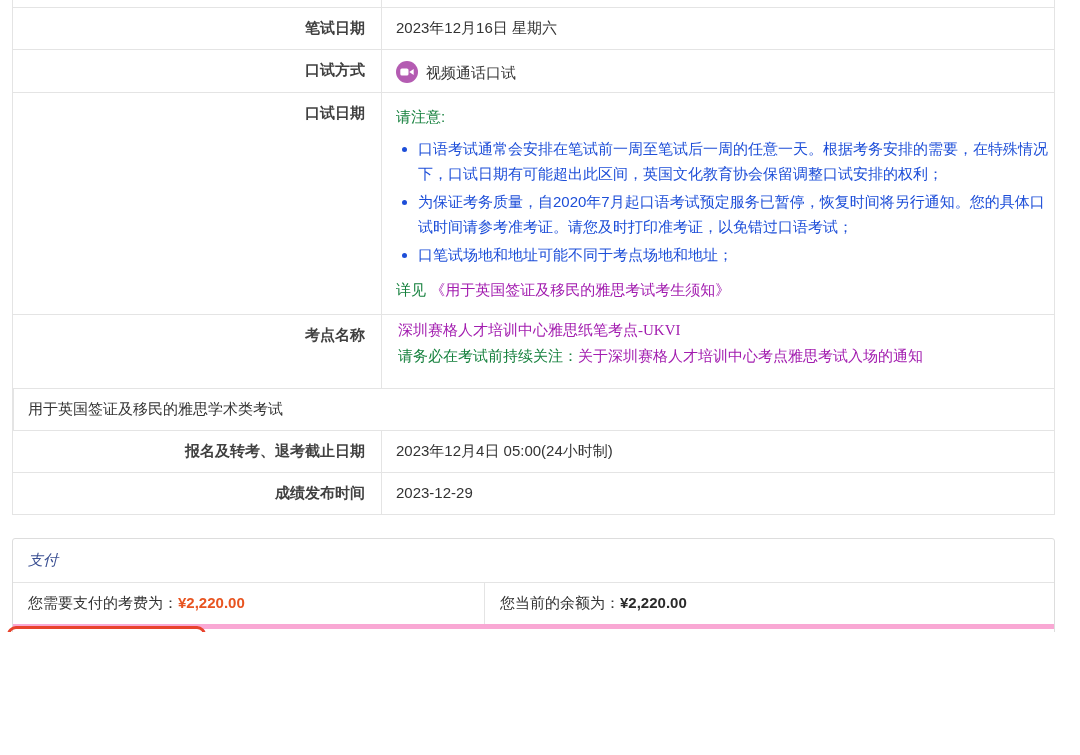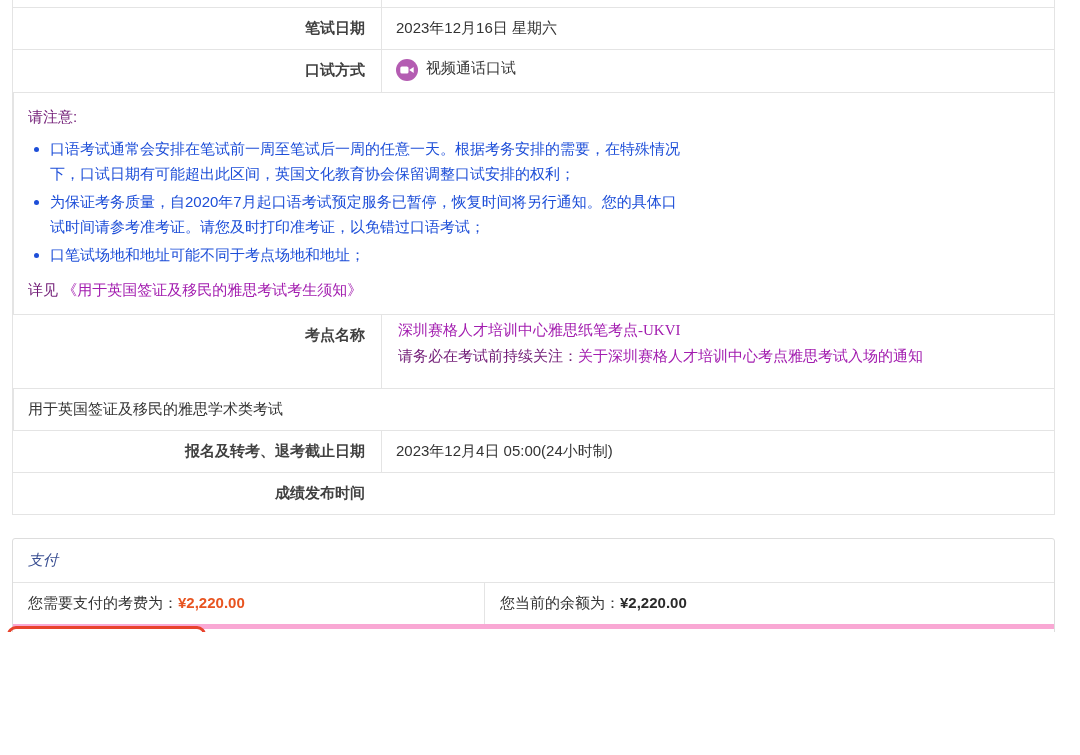--- a/index.html
+++ b/index.html
@@ -8,28 +8,28 @@
   .page { position:relative; width:1080px; height:632px; background:#fff; overflow:hidden; }
 
   
   .exam-table { margin:0 25px 0 12px; border-left:1px solid #e4e4e4; border-right:1px solid #e4e4e4; border-bottom:1px solid #e4e4e4; font-size:15px; }
   .t-row { display:flex; border-top:1px solid #e4e4e4; }
   .t-row.sliver { height:7px; border-top:none; }
   .t-label { width:368px; flex:0 0 368px; text-align:right; padding:11px 16px 11px 0; font-weight:bold; color:#404040; }
   .t-value { flex:1; border-left:1px solid #e4e4e4; padding:11px 14px; color:#333; }
   .row-written  { min-height:38px; }
   .row-speakfmt { min-height:43px; }
-  .row-speakfmt .t-value { display:flex; align-items:flex-start; gap:8px; padding-top:9px; padding-bottom:9px; }
+  .row-speakfmt .t-value { display:flex; align-items:flex-end; gap:8px; padding-top:9px; padding-bottom:9px; }
   .row-speakdate{ min-height:221px; }
   .row-venue    { min-height:74px; }
   .row-type     { min-height:37px; }
   .row-deadline { min-height:38px; }
   .row-score    { min-height:42px; }
 
-  .red  { color:#701a75; }
+  .red  { color:#15803d; }
   .link { color:#a21caf; text-decoration:none; cursor:pointer;font-family:Liberation Serif, serif; }
 
   .notice-block { line-height:25px; }
   .notice-block ul { margin:7px 0 10px; padding-left:22px; width:655px; color:#1d4ed8; }
   .notice-block li { margin-bottom:3px; }
   .see-also { margin-top:4px; }
 
   .venue-block { line-height:26px; padding-top:2px;padding-left:16px; }
 
   
@@ -84,20 +84,21 @@
             <circle cx="11" cy="11" r="11" fill="#b45cb2"></circle>
             <rect x="4.3" y="7.4" width="8.2" height="7.2" rx="1.6" fill="#ffffff"></rect>
             <path d="M13.2 11 L17.7 7.9 V14.1 Z" fill="#ffffff"></path>
           </svg>
         </span>
         <span>视频通话口试</span>
       </div>
     </div>
 
     <div class="t-row row-speakdate">
+      <div class="t-label">口试日期</div>
       <div class="t-value notice-block">
         <div class="red">请注意:</div>
         <ul>
           <li>口语考试通常会安排在笔试前一周至笔试后一周的任意一天。根据考务安排的需要，在特殊情况下，口试日期有可能超出此区间，英国文化教育协会保留调整口试安排的权利；</li>
           <li>为保证考务质量，自2020年7月起口语考试预定服务已暂停，恢复时间将另行通知。您的具体口试时间请参考准考证。请您及时打印准考证，以免错过口语考试；</li>
           <li>口笔试场地和地址可能不同于考点场地和地址；</li>
         </ul>
         <div class="see-also">
           <span class="red">详见</span>
           <span class="link">《用于英国签证及移民的雅思考试考生须知》</span>
@@ -119,20 +120,21 @@
       <div class="t-value">用于英国签证及移民的雅思学术类考试</div>
     </div>
 
     <div class="t-row row-deadline">
       <div class="t-label">报名及转考、退考截止日期</div>
       <div class="t-value">2023年12月4日 05:00(24小时制)</div>
     </div>
 
     <div class="t-row row-score">
       <div class="t-label">成绩发布时间</div>
+      <div class="t-value">2023-12-29</div>
     </div>
   </div>
 
   <div class="pay-panel">
     <div class="pay-title">支付</div>
     <div class="pay-fee-row">
       <div class="fee-cell">
         <span>您需要支付的考费为：</span><span class="fee-amount">¥2,220.00</span>
       </div>
       <div class="balance-cell">

